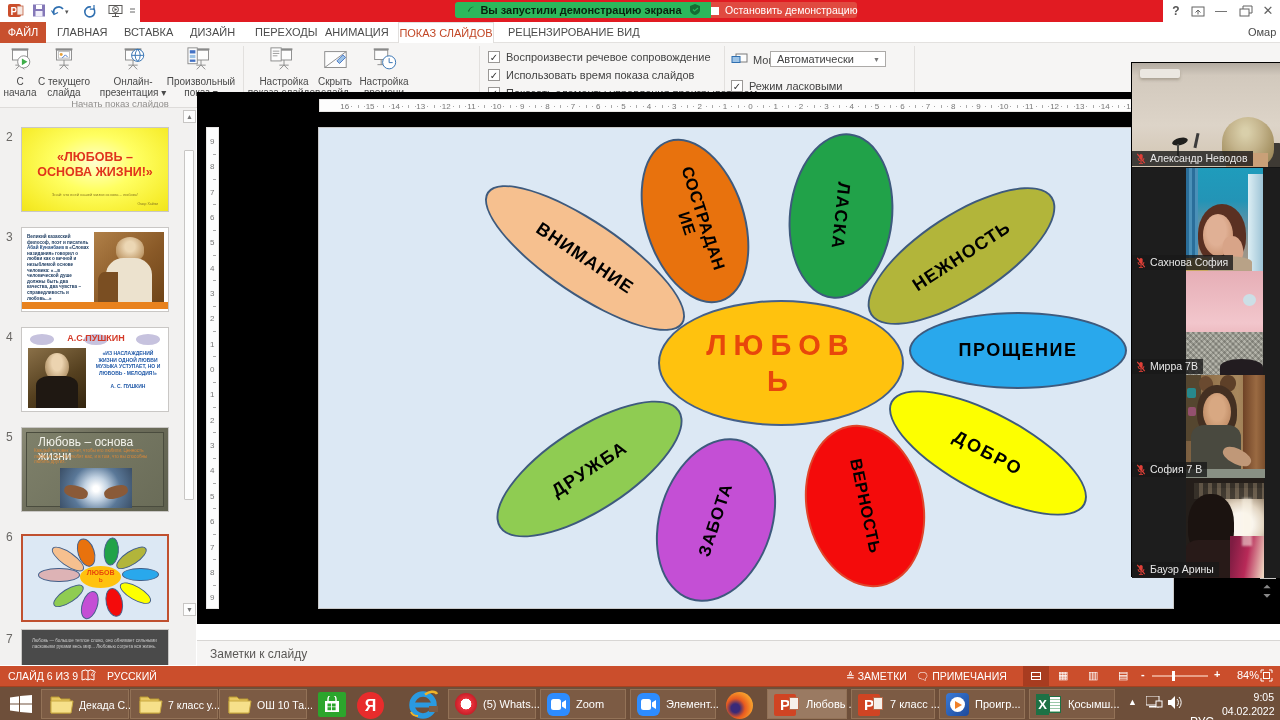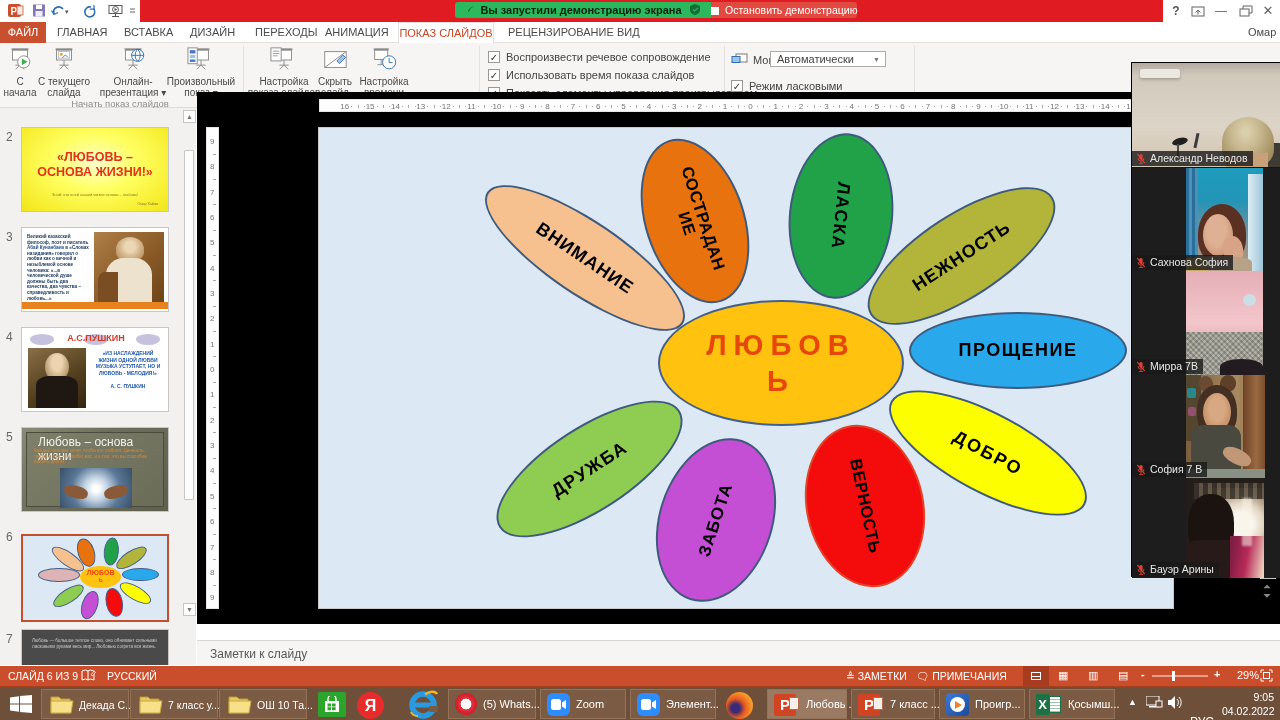--- a/index.html
+++ b/index.html
@@ -450,21 +450,21 @@
 <div style="position:absolute;left:1023px;top:0;width:26px;height:20px;background:#a83c20"></div>
       <div style="position:absolute;left:1031px;top:6px;width:10px;height:8px;border:1px solid #fff;background:#a83c20"></div>
       <div style="position:absolute;left:1031px;top:10px;width:10px;height:1px;background:#fff"></div>
 <div style="position:absolute;left:1058px;top:3px">▦</div>
       <div style="position:absolute;left:1088px;top:3px">▥</div>
       <div style="position:absolute;left:1118px;top:3px">▤</div>
 <div style="position:absolute;left:1152px;top:9px;width:56px;height:2px;background:#e8a088"></div>
 <div style="position:absolute;left:1172px;top:5px;width:3px;height:10px;background:#fff"></div>
 <div style="position:absolute;left:1141px;top:2px;font-weight:bold">-</div>
 <div style="position:absolute;left:1214px;top:2px;font-weight:bold">+</div>
-<div style="position:absolute;left:1237px;top:3px">29%</div>
+<div style="position:absolute;left:1237px;top:3px">84%</div>
 <svg style="position:absolute;left:1260px;top:3px" width="13" height="13" viewBox="0 0 13 13">
         <g fill="none" stroke="#fff">
           <path d="M1 4 V1 h3 M9 1 h3 v3 M12 9 v3 H9 M4 12 H1 V9"></path>
           <rect x="3.5" y="3.5" width="6" height="6"></rect>
         </g>
       </svg>
 </div>
     <div id="taskbar">
       <svg class="tico" style="left:10px;top:8px" width="22" height="18" viewBox="0 0 22 18">
         <g fill="#fff">

